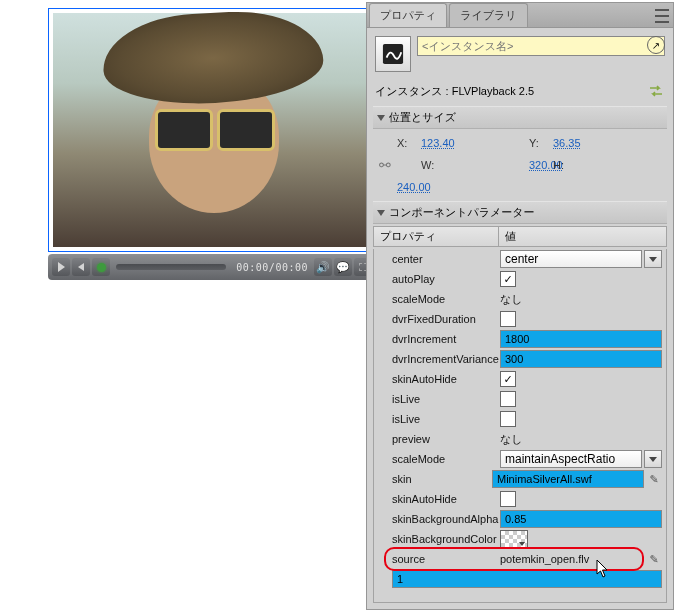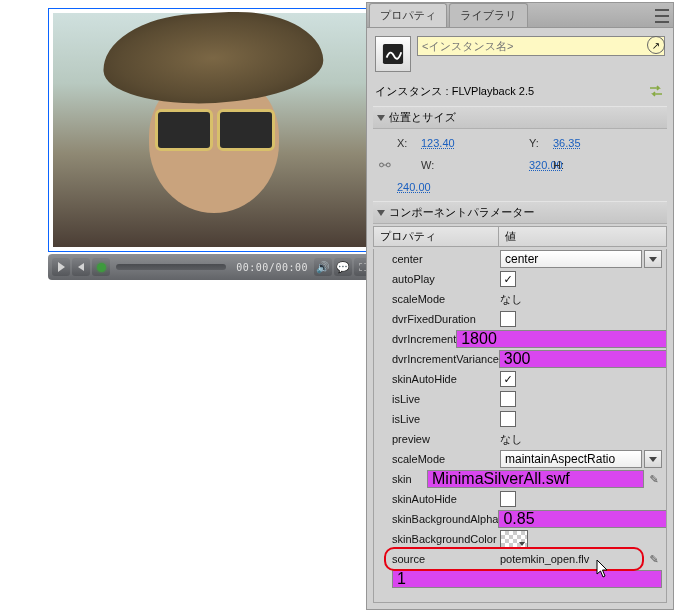--- a/index.html
+++ b/index.html
@@ -256,23 +256,23 @@
   .prow .pval {
     flex:1;
     font-size:11px;
     padding-right: 4px;
     display:flex;align-items:center;
   }
   .txtfield {
     flex:1;
     height:18px;
     border:1px solid #888;
-    background:#d946ef;
+    background:#0ea5e9;
     padding: 0 4px;
-    font-size:16px;
+    font-size:11px;
     box-sizing:border-box;
   }
   .combo {
     flex:1;
     height:18px;
     border:1px solid #888;
     background: linear-gradient(#fff,#eee);
     padding: 0 4px;
     font-size:12px;
     box-sizing:border-box;

